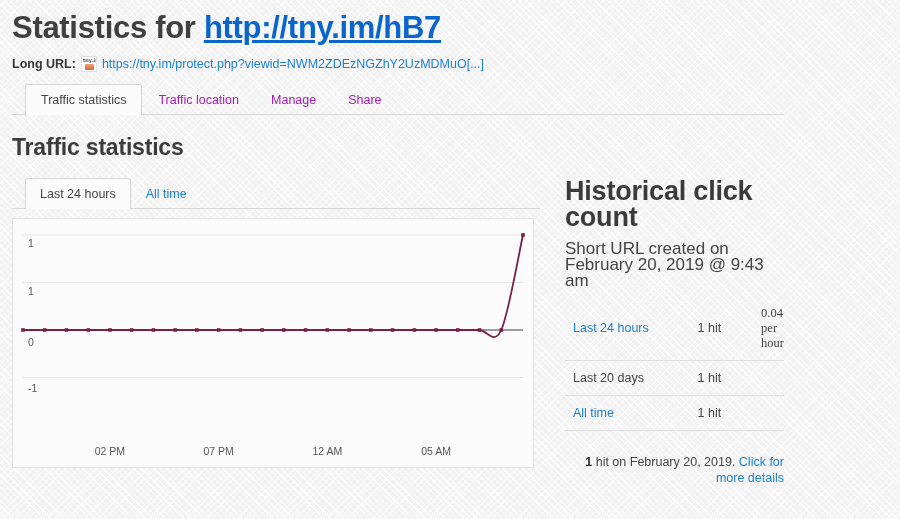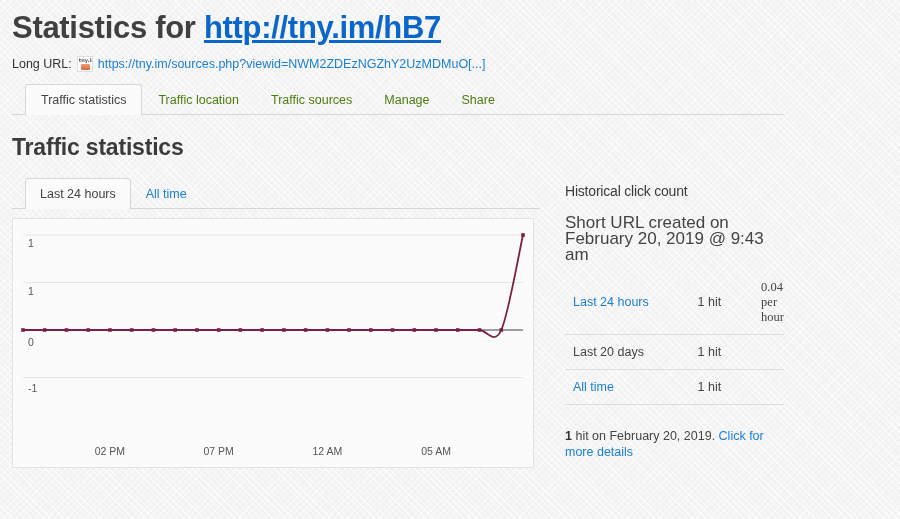--- a/index.html
+++ b/index.html
@@ -41,21 +41,21 @@
   }
   .longurl-row {
     margin-top: 8px;
     font-size: 12.5px;
     line-height: 16px;
     display: flex;
     align-items: center;
     gap: 5px;
   }
   .longurl-label {
-    font-weight: normal;
+    font-weight: bold;
     color: #333;
   }
   .favicon {
     display: inline-block;
     width: 16px;
     height: 16px;
     position: relative;
     background: #ffffff;
     border: 1px solid #e0e0e0;
     box-sizing: border-box;
@@ -94,21 +94,21 @@
     border-bottom: 1px solid #d6d6d6;
     display: flex;
     align-items: flex-end;
     padding-left: 13px;
     box-sizing: border-box;
   }
   .tab {
     font-size: 12.5px;
     line-height: 14px;
     padding: 8px 15px 8px;
-    color: #4d7c0f;
+    color: #a21caf;
     cursor: pointer;
     border: 1px solid transparent;
     border-bottom: none;
     position: relative;
     top: 1px;
     white-space: nowrap;
   }
   .tab.active {
     background: #fbfbfb;
     border-color: #d6d6d6;
@@ -181,22 +181,22 @@
     background: #fbfbfb;
     border: 1px solid #e2e2e2;
     box-sizing: border-box;
   }
   .chart-svg {
     display: block;
   }
 
   
   .panel-title {
-    font-size: 14px;
-    font-weight: normal;
+    font-size: 27px;
+    font-weight: bold;
     color: #3b3b3b;
     letter-spacing: -0.2px;
     margin: 0;
     line-height: 26px;
   }
   .panel-sub {
     font-size: 17px;
     color: #444;
     margin-top: 11px;
     line-height: 16px;
@@ -233,20 +233,21 @@
     text-decoration: none;
   }
   .best-day {
     margin-top: 23px;
   }
   .best-day-text {
     font-size: 12.5px;
     color: #444;
     margin-top: 10px;
     line-height: 16px;
+    text-align: right;
   }
   .best-day-text b {
     font-weight: bold;
     color: #333;
   }
   .best-day-text a {
     color: #1a7fd4;
     text-decoration: none;
   }
 </style>
@@ -258,27 +259,26 @@
   <h1 class="page-title">
     <span>Statistics for </span><a class="url" href="#">http://tny.im/hB7</a>
   </h1>
 
   <div class="longurl-row">
     <span class="longurl-label">Long URL:</span>
     <span class="favicon">
       <span class="fav-text">tny.im</span>
       <span class="fav-box"></span>
     </span>
-    <a class="longurl-link" href="#">https://tny.im/sources.php?viewid=NWM2ZDEzNGZhY2UzMDMuO[...]</a>
+    <a class="longurl-link" href="#">https://tny.im/protect.php?viewid=NWM2ZDEzNGZhY2UzMDMuO[...]</a>
   </div>
 
   <div class="tabs">
     <div class="tab active">Traffic statistics</div>
     <div class="tab">Traffic location</div>
-    <div class="tab">Traffic sources</div>
     <div class="tab">Manage</div>
     <div class="tab">Share</div>
   </div>
 
   <h2 class="section-heading">Traffic statistics</h2>
 
   <div class="columns">
 
     <div class="col-left">
       <div class="subtabs">

